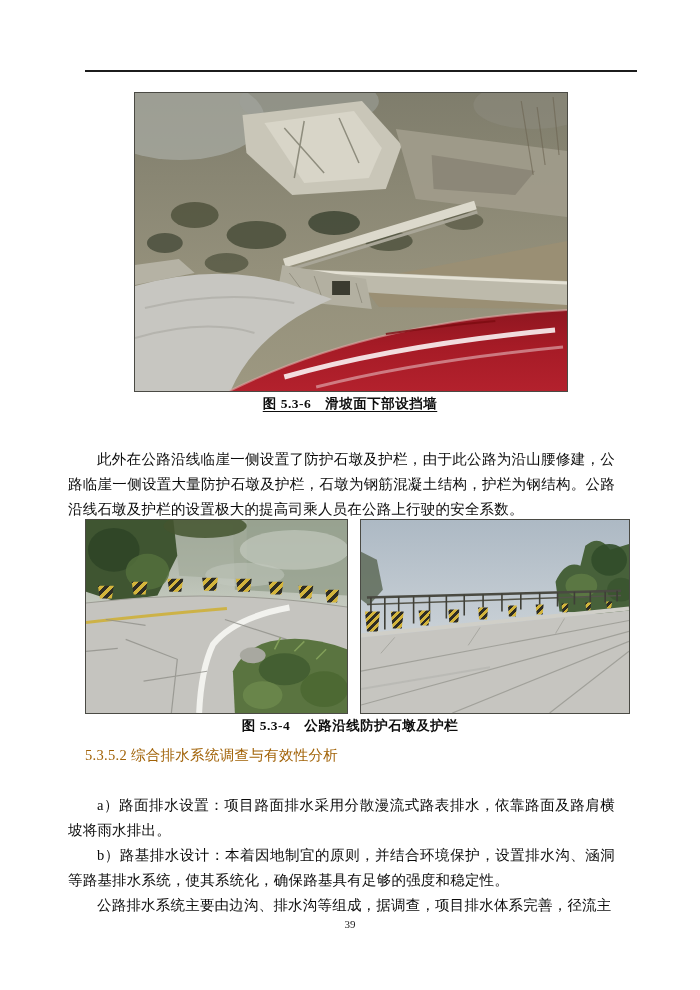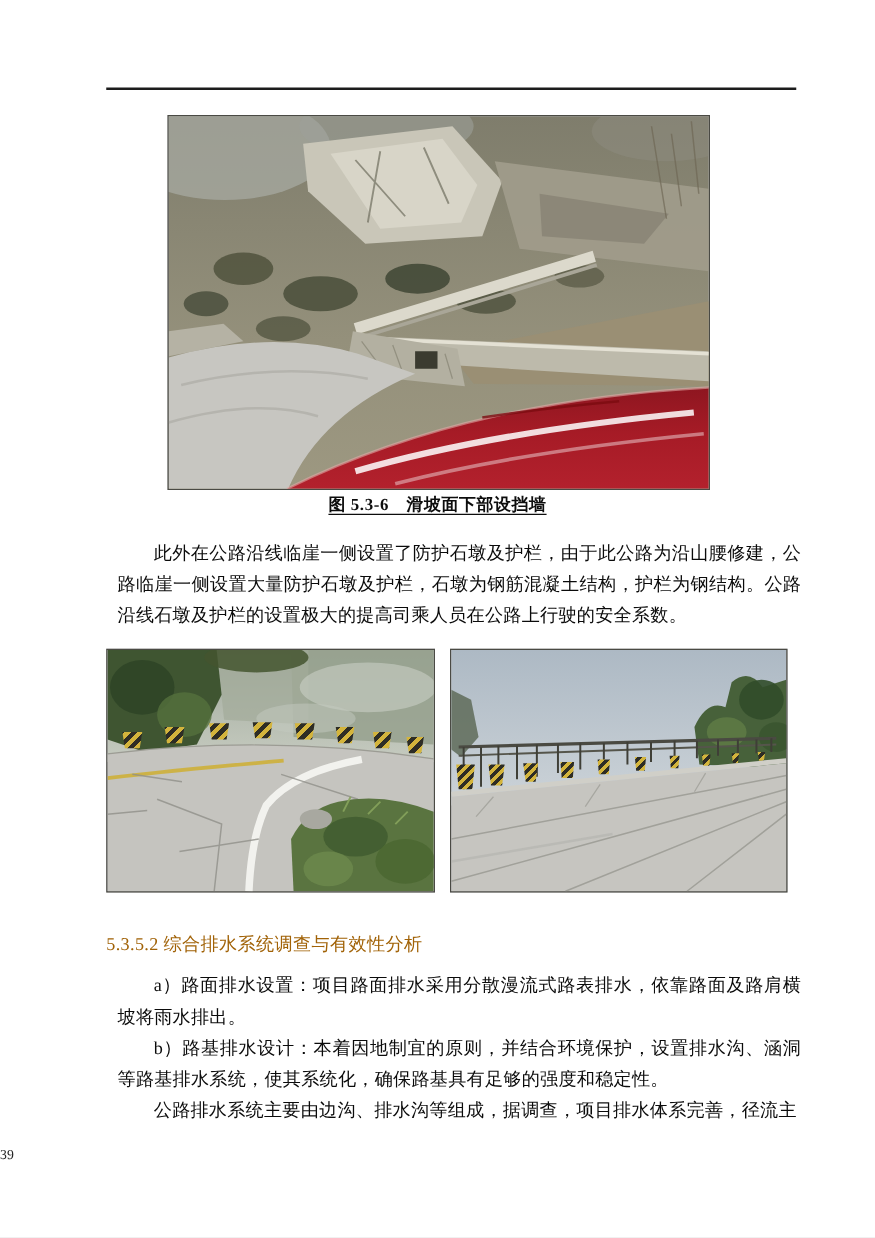--- a/index.html
+++ b/index.html
@@ -23,34 +23,34 @@
   #photo-2{left:85px;top:519px;width:263px;height:195px;}
   #photo-3{left:360px;top:519px;width:270px;height:195px;}
   .fig-caption{
     position:absolute;left:0;width:700px;text-align:center;
     font-weight:bold;font-size:13.5px;color:#0d0d0d;letter-spacing:.5px;
   }
   #caption-1{top:395px;}
   #caption-1 span{text-decoration:underline;text-underline-offset:3px;}
   #caption-2{top:717px;}
   .body-para{
-    position:absolute;left:94px;width:547px;
+    position:absolute;left:68px;width:547px;
     font-size:14.5px;line-height:25px;text-align:justify;
-    text-indent:2em;color:#0b0b0b;letter-spacing:.2px;
+    text-indent:2em;color:#0b0b0b;letter-spacing:.2px;margin-top:16px;
   }
   #para-1{top:431px;}
   .section-heading{
     position:absolute;left:85px;top:746px;width:547px;
     font-size:14.5px;color:#a16207;letter-spacing:.3px;
   }
   #para-a{top:777px;}
   #para-b{top:827px;}
   #para-c{top:877px;height:26px;overflow:hidden;}
   .page-number{
-    position:absolute;left:0;top:918px;width:700px;
+    position:absolute;left:0;top:918px;width:700px;text-align:center;
     font-size:11px;color:#222;font-family:"Liberation Serif",serif;
   }
 </style>
 </head>
 <body>
 
 <div class="page">
 
   <div class="head-rule"></div>
 
@@ -217,20 +217,23 @@
       </g>
       <path d="M0,116 L270,89" stroke="#d0cfc8" stroke-width="4" fill="none"></path>
 
       <path d="M0,118 L270,91 L270,194 L0,194 Z" fill="#c6c5c0"></path>
       <path d="M0,152 L270,101 M0,186 L270,112 M92,194 L270,122 M190,194 L270,132" stroke="#9a9a93" stroke-width="1.2" fill="none" opacity=".85"></path>
       <path d="M34,118 L20,134 M120,108 L108,126 M205,99 L196,114" stroke="#9a9a93" stroke-width="1" fill="none" opacity=".7"></path>
       <path d="M0,170 Q60,160 130,148" stroke="#b3b2ad" stroke-width="2" fill="none" opacity=".6"></path>
     </svg>
   </div>
 
+  <div class="fig-caption" id="caption-2">
+    <span>图 5.3-4　公路沿线防护石墩及护栏</span>
+  </div>
 
   <div class="section-heading">5.3.5.2  综合排水系统调查与有效性分析</div>
 
   <div class="body-para" id="para-a">a）路面排水设置：项目路面排水采用分散漫流式路表排水，依靠路面及路肩横坡将雨水排出。</div>
   <div class="body-para" id="para-b">b）路基排水设计：本着因地制宜的原则，并结合环境保护，设置排水沟、涵洞等路基排水系统，使其系统化，确保路基具有足够的强度和稳定性。</div>
   <div class="body-para" id="para-c">公路排水系统主要由边沟、排水沟等组成，据调查，项目排水体系完善，径流主</div>
 
   <div class="page-number">39</div>
 
 </div>

